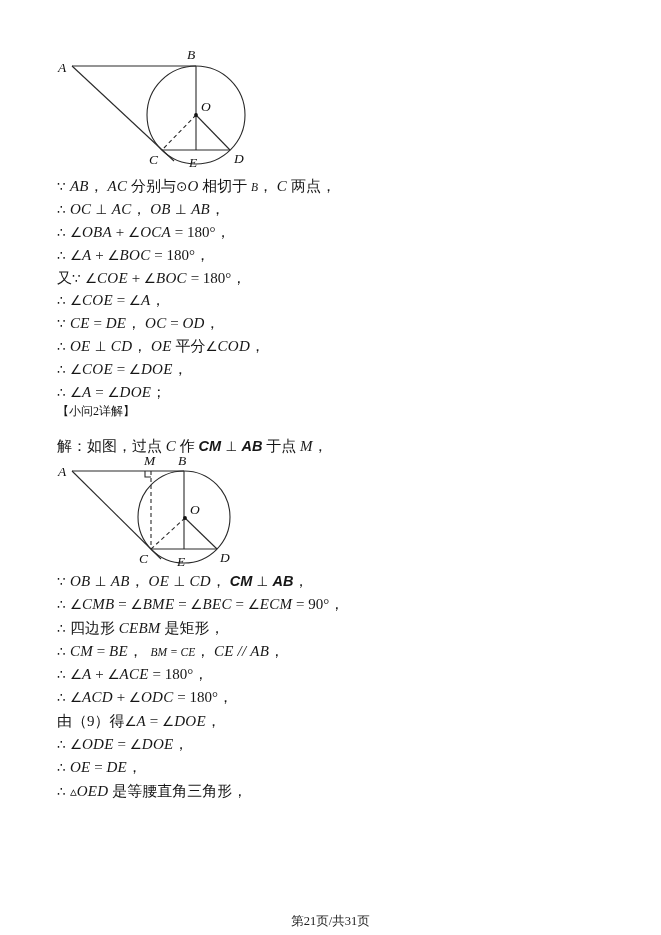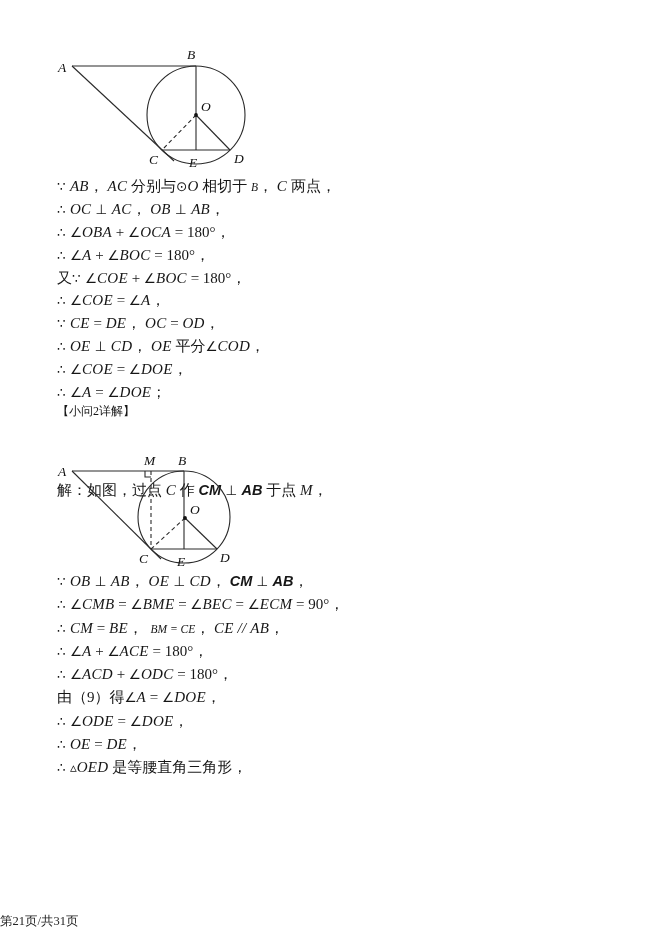--- a/index.html
+++ b/index.html
@@ -19,35 +19,35 @@
   .fig-svg .dot{fill:#111;stroke:none;}
   .fig-svg text{
     font-family:"Liberation Serif","DejaVu Serif",serif;
     font-style:italic;font-size:13.5px;fill:#111;
   }
   .proof{position:absolute;left:57px;font-size:15px;}
   .proof-line{white-space:pre;}
   #proof1{top:175px;}
   #proof1 .proof-line{line-height:22.9px;height:22.9px;}
   #intro{top:435px;}
-  #intro .proof-line{line-height:22px;height:22px;margin-top:44px;}
+  #intro .proof-line{line-height:22px;height:22px;}
   #proof2{top:570px;}
   #proof2 .proof-line{line-height:23.3px;height:23.3px;}
   .seg-cn{font-family:"Liberation Serif","DejaVu Serif",serif;font-style:normal;}
   .seg-m{font-family:"Liberation Serif","DejaVu Serif",serif;font-style:italic;letter-spacing:.3px;}
   .seg-sym{font-family:"DejaVu Sans","DejaVu Serif",sans-serif;font-style:normal;font-size:13.5px;}
   .seg-b{font-family:"Liberation Sans","DejaVu Sans",sans-serif;font-style:italic;font-weight:700;font-size:14.5px;}
   .seg-sm{font-family:"Liberation Serif","DejaVu Serif",serif;font-style:italic;font-size:11.5px;}
   .heading{
     position:absolute;left:57px;top:403px;
     font-size:12px;font-style:normal;white-space:pre;
   }
   .footer{
     position:absolute;left:0;top:913px;width:100%;
-    font-size:12.5px;color:#222;
+    text-align:center;font-size:12.5px;color:#222;
   }
 </style>
 </head>
 <body>
 
 <div class="page">
 
   <div class="figure" style="left:53px;top:44px;">
     <svg class="fig-svg" width="202" height="128" viewBox="0 0 202 128">
       <circle class="outline" cx="143" cy="71" r="49"></circle>
@@ -104,20 +104,21 @@
       <text x="139" y="60">O</text>
       <text x="88" y="109">C</text>
       <text x="126" y="112">E</text>
       <text x="169" y="108">D</text>
     </svg>
   </div>
 
   <div id="proof2" class="proof">
       <div class="proof-line"><span class="seg-sym">∵ </span><span class="seg-m">OB</span><span class="seg-sym"> ⊥ </span><span class="seg-m">AB</span><span class="seg-cn">， </span><span class="seg-m">OE</span><span class="seg-sym"> ⊥ </span><span class="seg-m">CD</span><span class="seg-cn">， </span><span class="seg-b">CM</span><span class="seg-sym"> ⊥ </span><span class="seg-b">AB</span><span class="seg-cn">，</span></div>
       <div class="proof-line"><span class="seg-sym">∴ ∠</span><span class="seg-m">CMB</span><span class="seg-cn"> = </span><span class="seg-sym">∠</span><span class="seg-m">BME</span><span class="seg-cn"> = </span><span class="seg-sym">∠</span><span class="seg-m">BEC</span><span class="seg-cn"> = </span><span class="seg-sym">∠</span><span class="seg-m">ECM</span><span class="seg-cn"> = 90°，</span></div>
+      <div class="proof-line"><span class="seg-sym">∴ </span><span class="seg-cn">四边形 </span><span class="seg-m">CEBM</span><span class="seg-cn"> 是矩形，</span></div>
       <div class="proof-line"><span class="seg-sym">∴ </span><span class="seg-m">CM</span><span class="seg-cn"> = </span><span class="seg-m">BE</span><span class="seg-cn">，  </span><span class="seg-sm">BM = CE</span><span class="seg-cn">， </span><span class="seg-m">CE</span><span class="seg-cn"> </span><span class="seg-m">//</span><span class="seg-cn"> </span><span class="seg-m">AB</span><span class="seg-cn">，</span></div>
       <div class="proof-line"><span class="seg-sym">∴ ∠</span><span class="seg-m">A</span><span class="seg-cn"> + </span><span class="seg-sym">∠</span><span class="seg-m">ACE</span><span class="seg-cn"> = 180°，</span></div>
       <div class="proof-line"><span class="seg-sym">∴ ∠</span><span class="seg-m">ACD</span><span class="seg-cn"> + </span><span class="seg-sym">∠</span><span class="seg-m">ODC</span><span class="seg-cn"> = 180°，</span></div>
       <div class="proof-line"><span class="seg-cn">由（9）得</span><span class="seg-sym">∠</span><span class="seg-m">A</span><span class="seg-cn"> = </span><span class="seg-sym">∠</span><span class="seg-m">DOE</span><span class="seg-cn">，</span></div>
       <div class="proof-line"><span class="seg-sym">∴ ∠</span><span class="seg-m">ODE</span><span class="seg-cn"> = </span><span class="seg-sym">∠</span><span class="seg-m">DOE</span><span class="seg-cn">，</span></div>
       <div class="proof-line"><span class="seg-sym">∴ </span><span class="seg-m">OE</span><span class="seg-cn"> = </span><span class="seg-m">DE</span><span class="seg-cn">，</span></div>
       <div class="proof-line"><span class="seg-sym">∴ </span><span class="seg-sym">▵</span><span class="seg-m">OED</span><span class="seg-cn"> 是等腰直角三角形，</span></div>
     </div>
 
   <div class="footer">第21页/共31页</div>

